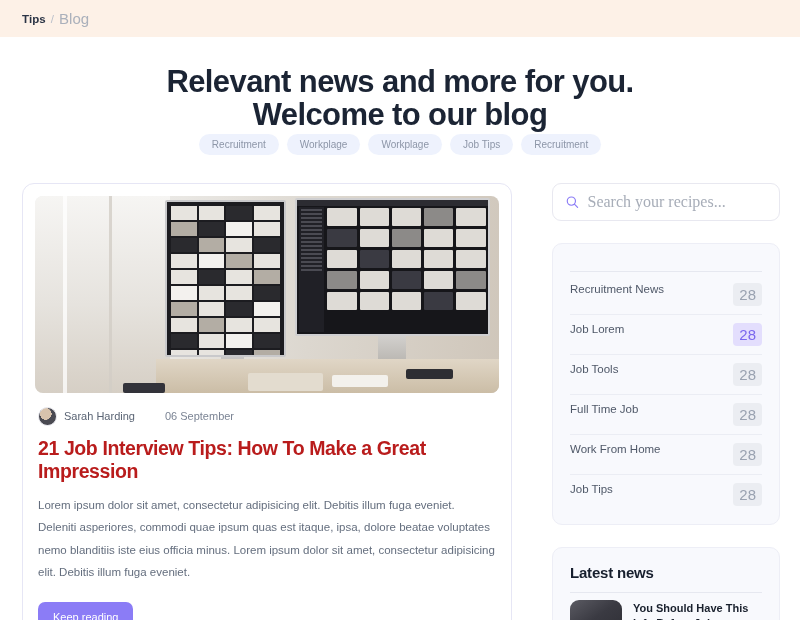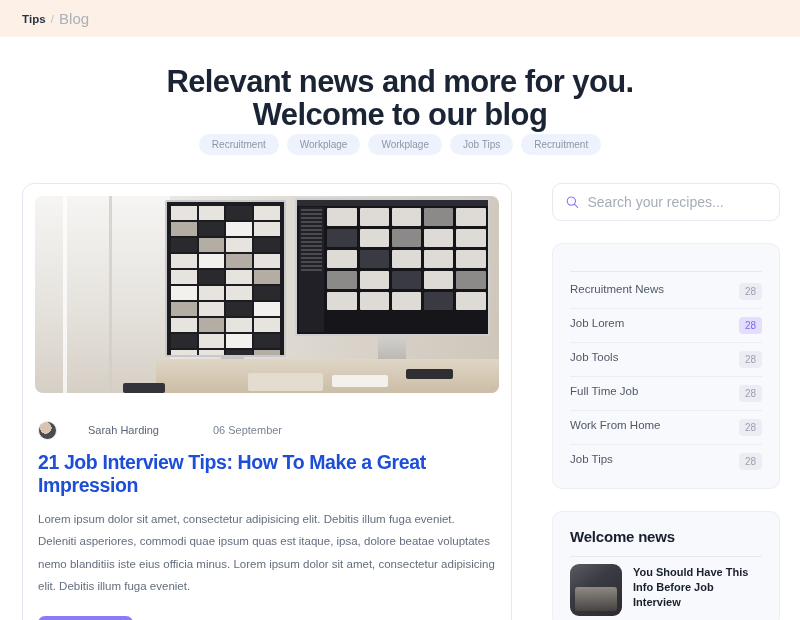--- a/index.html
+++ b/index.html
@@ -155,40 +155,39 @@
     position:absolute; background:#efece6; border-radius:2px;
   }
   .ph-obj.o1 { left:46%; bottom:1%; width:16%; height:9%; background:#e3dccf; }
   .ph-obj.o2 { left:64%; bottom:3%; width:12%; height:6%; background:#f3f1ec; }
   .ph-obj.o3 { left:80%; bottom:7%; width:10%; height:5%; background:#2e2e33; }
   .ph-obj.o4 { left:19%; bottom:0%; width:9%; height:5%; background:#33333a; }
 
   .meta-row {
     display: flex;
     align-items: center;
-    padding: 28px 3px 0 3px;
-    gap: 24px;
+    padding: 14px 3px 0 3px;
   }
   .avatar {
     width: 19px; height: 19px; border-radius: 50%;
     background: radial-gradient(circle at 40% 35%, #d8c3ad 0 38%, #4a4a52 39% 100%);
     border: 1px solid #e4e4ea;
     flex: 0 0 19px;
   }
   .meta-author {
     font-size: 11px; color: #5a6474; margin-left: 7px; font-weight: 500;
   }
   .meta-date {
     font-size: 11px; color: #7b8494; margin-left: 30px;
   }
 
   .article-title {
     font-size: 19.5px;
     font-weight: bold;
-    color: #1d4ed8;
+    color: #b91c1c;
     padding: 11px 3px 0 3px;
     letter-spacing: -.4px;
   }
 
   .article-body {
     font-size: 11.5px;
     line-height: 1.95;
     color: #646e7e;
     padding: 11px 3px 0 3px;
   }
@@ -214,23 +213,23 @@
     border: 1px solid #e8e8f0;
     border-radius: 9px;
     height: 38px;
     display: flex;
     align-items: center;
     padding: 0 13px;
     background: #fff;
   }
   .search-input {
     border: none; outline: none;
-    font-size: 14px;
+    font-size: 16px;
     color: #4b5563;
-    font-family: Liberation Sans, sans-serif;
+    font-family: Liberation Serif, serif;
     margin-left: 9px;
     width: 100%;
     background: transparent;
   }
   .search-input::placeholder { color: #a7adb8; }
 
   .panel {
     margin-top: 22px;
     background: #f8f9fd;
     border: 1px solid #edeef6;
@@ -252,21 +251,21 @@
     display: flex;
     align-items: flex-start;
     padding: 8px 0;
     border-bottom: 1px solid #ebedf4;
     cursor: pointer;
   }
   .cat-item:last-child { border-bottom: none; }
   .cat-label { font-size: 11.5px; color: #4f5868; }
   .cat-badge {
     margin-left: auto;
-    font-size: 10px;
+    font-size: 15px;
     color: #9aa2b1;
     background: #ebedf2;
     border-radius: 4px;
     padding: 3px 6px;
     min-width: 20px;
     text-align: center;
   }
   .cat-badge.active {
     background: #e3defd;
     color: #7b68ee;
@@ -479,21 +478,21 @@
         <span class="cat-label">Work From Home</span>
         <span class="cat-badge">28</span>
       </div>
       <div class="cat-item">
         <span class="cat-label">Job Tips</span>
         <span class="cat-badge">28</span>
       </div>
     </div>
 
     <div class="panel">
-      <div class="panel-title">Welcome news</div>
+      <div class="panel-title">Latest news</div>
       <div class="panel-rule"></div>
 
       <div class="news-item">
         <div class="news-thumb"></div>
         <div class="news-body">
           <div class="news-title">You Should Have This Info Before Job Interview</div>
 
         </div>
       </div>
     </div>

